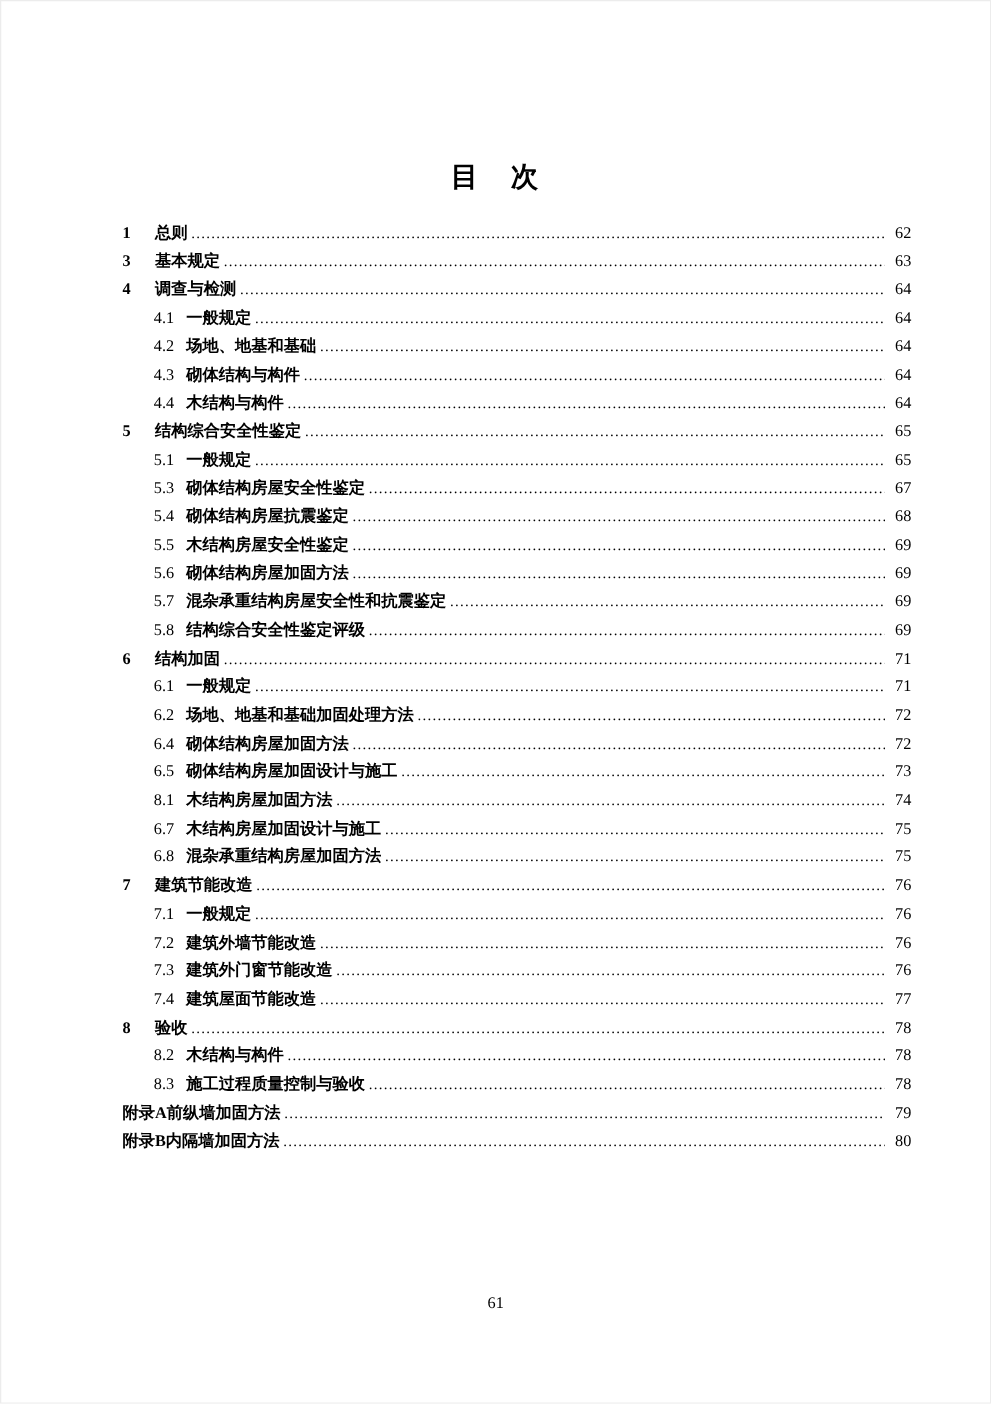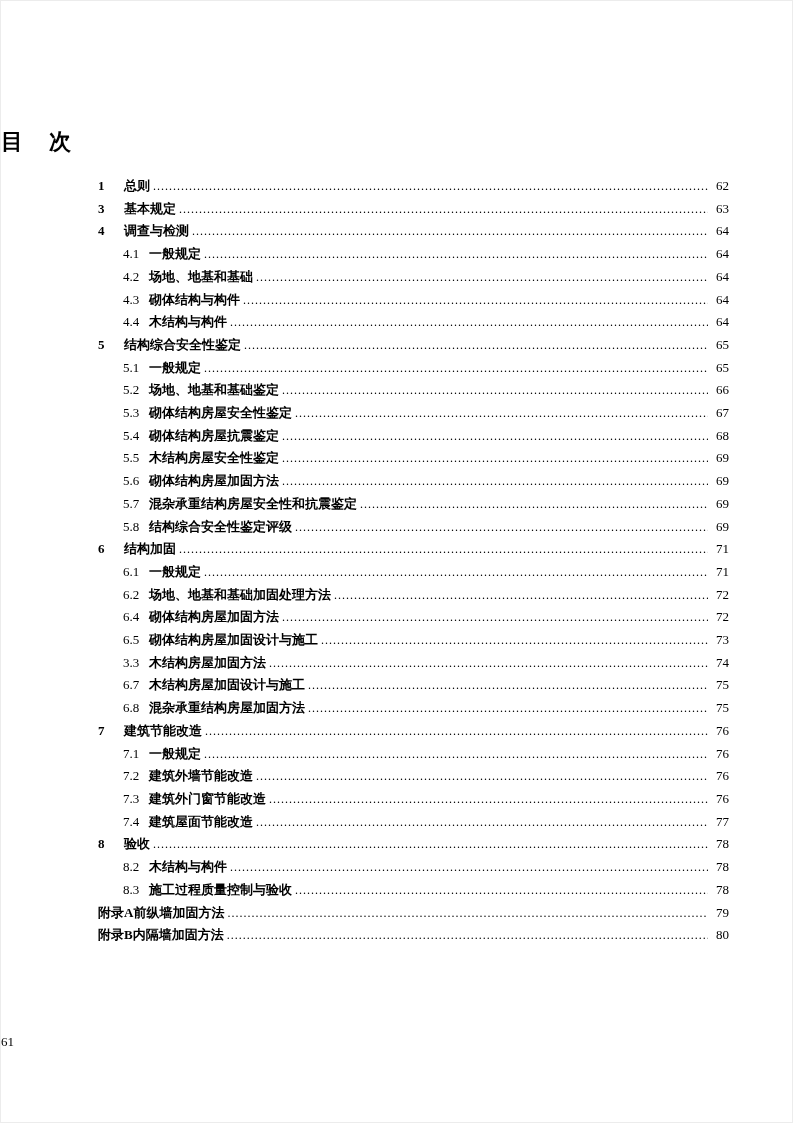--- a/index.html
+++ b/index.html
@@ -14,21 +14,21 @@
     margin: 0 auto;
     background: #ffffff;
     box-sizing: border-box;
     border: 1px solid #ececec;
     font-family: "Liberation Serif", "DejaVu Serif", serif;
     color: #000000;
     overflow: hidden;
   }
   .doc-title {
     margin-top: 126px;
-    text-align: left;
+    text-align: center;
     font-size: 22px;
     font-weight: bold;
     letter-spacing: 2px;
   }
   .toc {
     margin: 18px 63px 0 97px;
   }
   .toc-row {
     display: flex;
     align-items: baseline;
@@ -66,21 +66,21 @@
     flex: 0 0 auto;
     min-width: 18px;
     text-align: right;
     font-size: 13px;
   }
   .page-number {
     position: absolute;
     bottom: 72px;
     left: 0;
     width: 100%;
-    text-align: left;
+    text-align: center;
     font-size: 13px;
   }
 </style>
 </head>
 <body>
 
 <div class="page">
 
   <div class="doc-title">目　次</div>
 
@@ -133,26 +133,20 @@
     <span class="leader"></span>
     <span class="pg">65</span>
   </div>
       <div class="toc-row lvl2">
     <span class="num">5.1</span>
     <span class="label">一般规定</span>
     <span class="leader"></span>
     <span class="pg">65</span>
   </div>
       <div class="toc-row lvl2">
-    <span class="num">5.2</span>
-    <span class="label">场地、地基和基础鉴定</span>
-    <span class="leader"></span>
-    <span class="pg">66</span>
-  </div>
-      <div class="toc-row lvl2">
     <span class="num">5.3</span>
     <span class="label">砌体结构房屋安全性鉴定</span>
     <span class="leader"></span>
     <span class="pg">67</span>
   </div>
       <div class="toc-row lvl2">
     <span class="num">5.4</span>
     <span class="label">砌体结构房屋抗震鉴定</span>
     <span class="leader"></span>
     <span class="pg">68</span>
@@ -205,21 +199,21 @@
     <span class="leader"></span>
     <span class="pg">72</span>
   </div>
       <div class="toc-row lvl2">
     <span class="num">6.5</span>
     <span class="label">砌体结构房屋加固设计与施工</span>
     <span class="leader"></span>
     <span class="pg">73</span>
   </div>
       <div class="toc-row lvl2">
-    <span class="num">3.3</span>
+    <span class="num">8.1</span>
     <span class="label">木结构房屋加固方法</span>
     <span class="leader"></span>
     <span class="pg">74</span>
   </div>
       <div class="toc-row lvl2">
     <span class="num">6.7</span>
     <span class="label">木结构房屋加固设计与施工</span>
     <span class="leader"></span>
     <span class="pg">75</span>
   </div>

